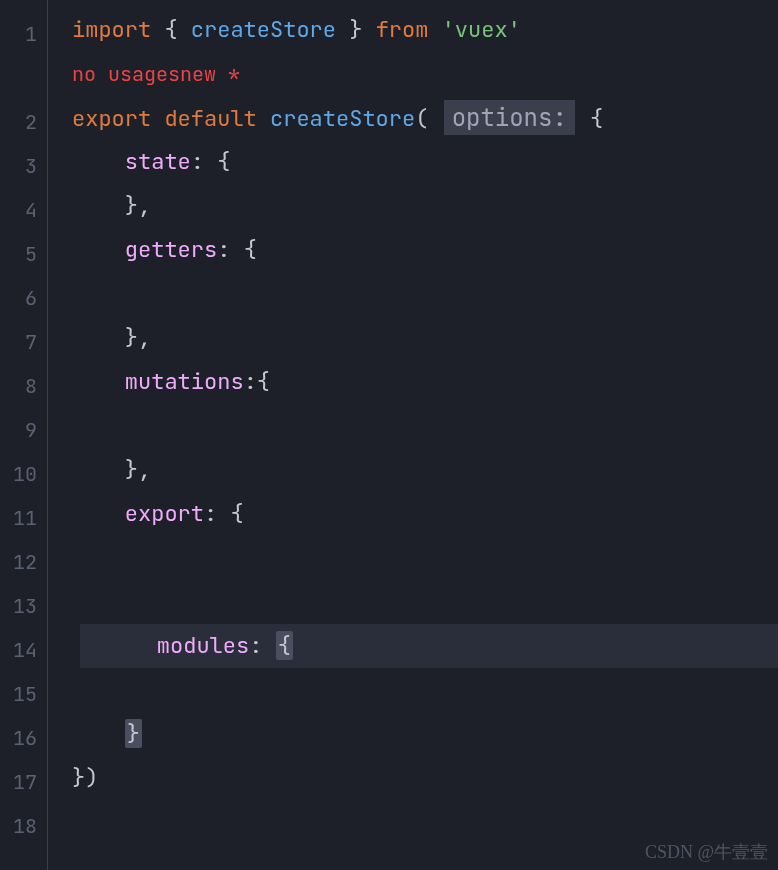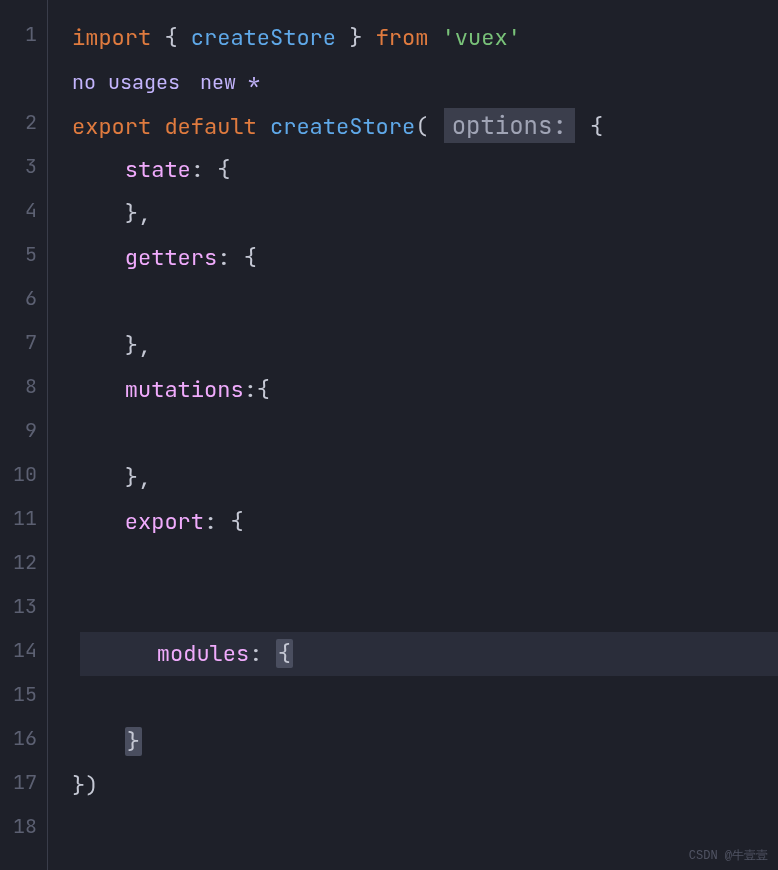--- a/index.html
+++ b/index.html
@@ -18,21 +18,21 @@
   }
   .gutter {
     width: 48px;
     flex: 0 0 48px;
     background: #1e2029;
     border-right: 1px solid #3a3d4a;
     padding-top: 12px;
   }
   .code-area {
     flex: 1;
-    padding-top: 16px;
+    padding-top: 8px;
     position: relative;
   }
   .gutter .num {
     height: 44px;
     line-height: 44px;
     text-align: right;
     padding-right: 10px;
     color: #5c6072;
     font-size: 20px;
   }
@@ -45,24 +45,23 @@
     position: relative;
   }
   .hl-line {
     background: #2a2d3a;
     margin-left: 32px;
   }
   .annotations {
     height: 44px;
     line-height: 44px;
     padding-left: 24px;
-    color: #c4b5fd;
+    color: #ef4444;
     font-size: 20px;
     display: flex;
-    gap: 20px;
   }
   .tok-kw { color: #e07b3f; } 
   .tok-punc { color: #c5c8d4; }
   .tok-fn { color: #5fa8e8; } 
   .tok-str { color: #79c279; }
   .tok-prop { color: #f0abfc; } 
   .tok-hint {
     background: #3b3e4c;
     color: #a0a4b5;
     border-radius: 0;
@@ -80,23 +79,23 @@
   }
   .sel-brace {
     background: #4a4e5f;
     padding: 0 2px;
     border-radius: 2px;
   }
   .watermark {
     position: absolute;
     right: 10px;
     bottom: 6px;
-    font-size: 12px;
+    font-size: 18px;
     color: #6b6f82;
-    font-family: Liberation Mono, monospace;
+    font-family: Liberation Serif, serif;
     opacity: 0.65;
   }
 </style>
 </head>
 <body>
 
 <div class="editor">
   <div class="gutter">
     <div class="num">1</div>
     <div class="num annot-row"></div>

